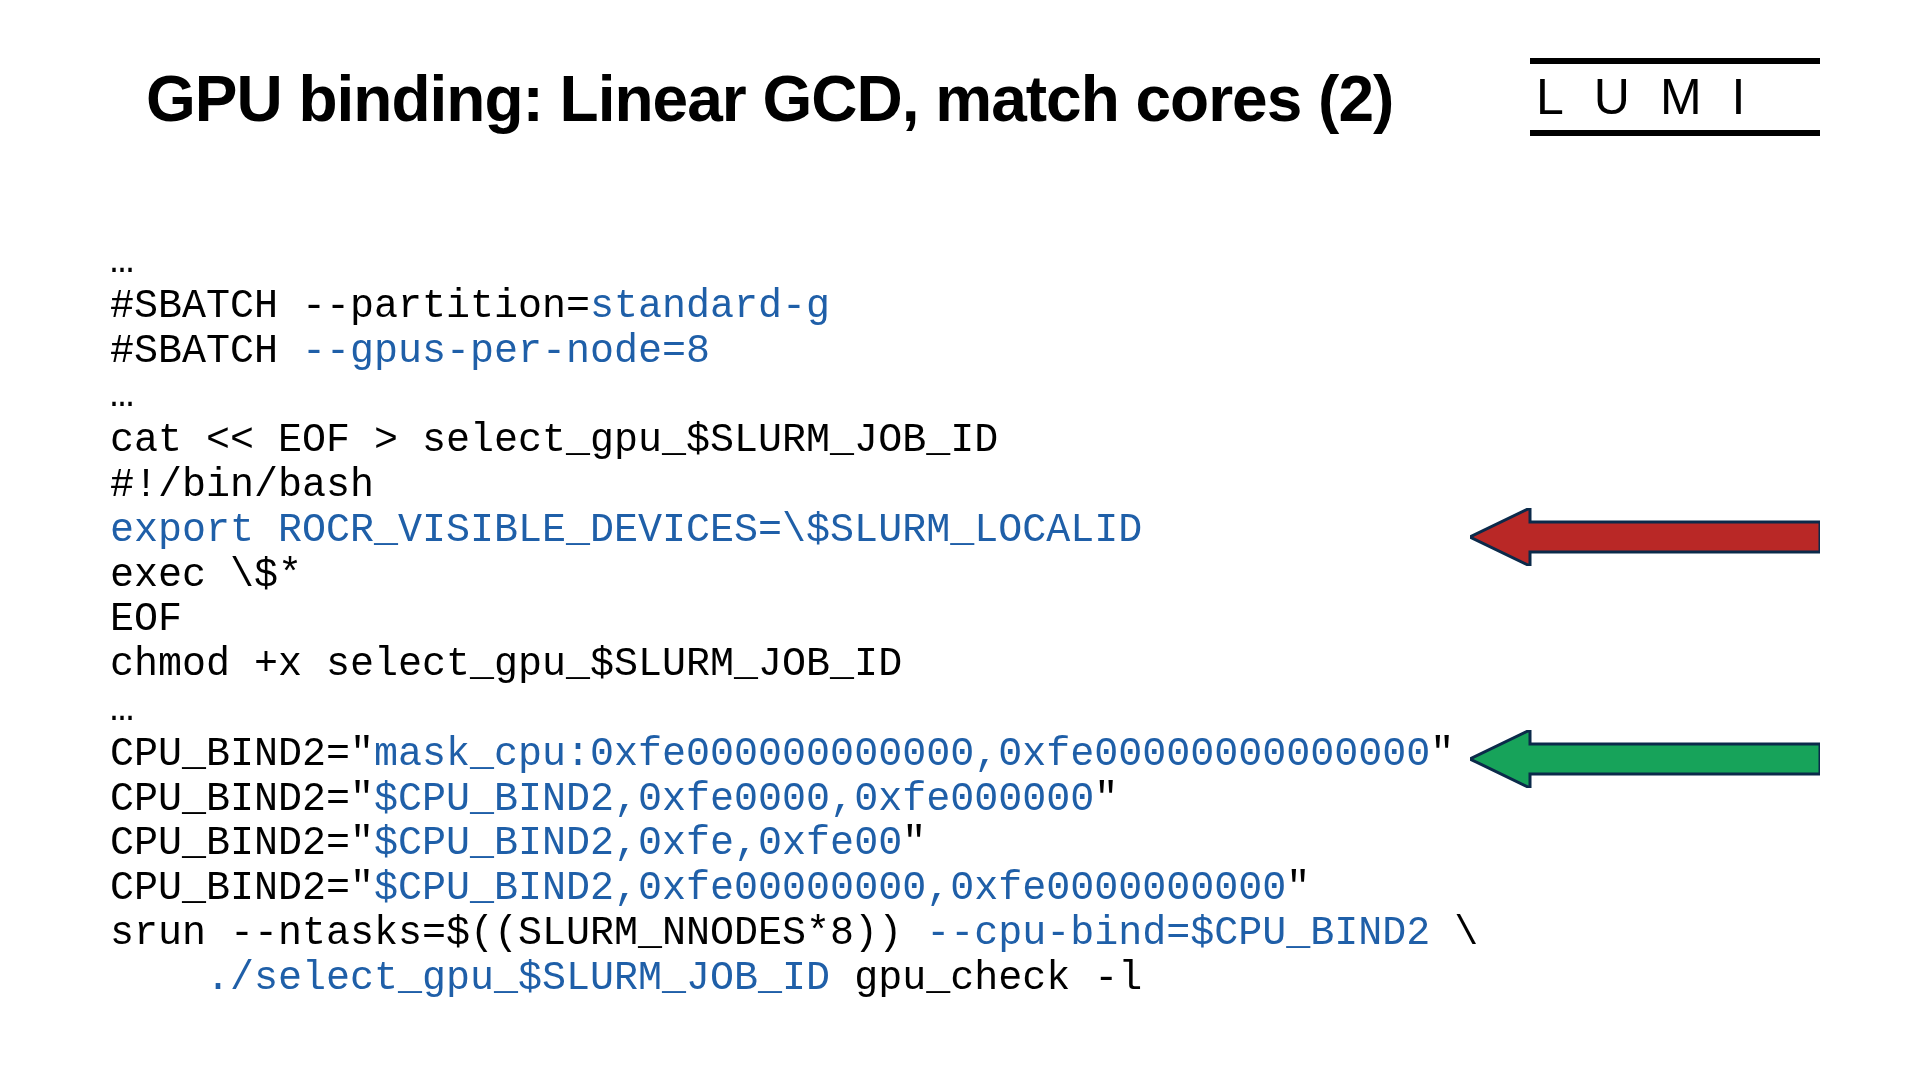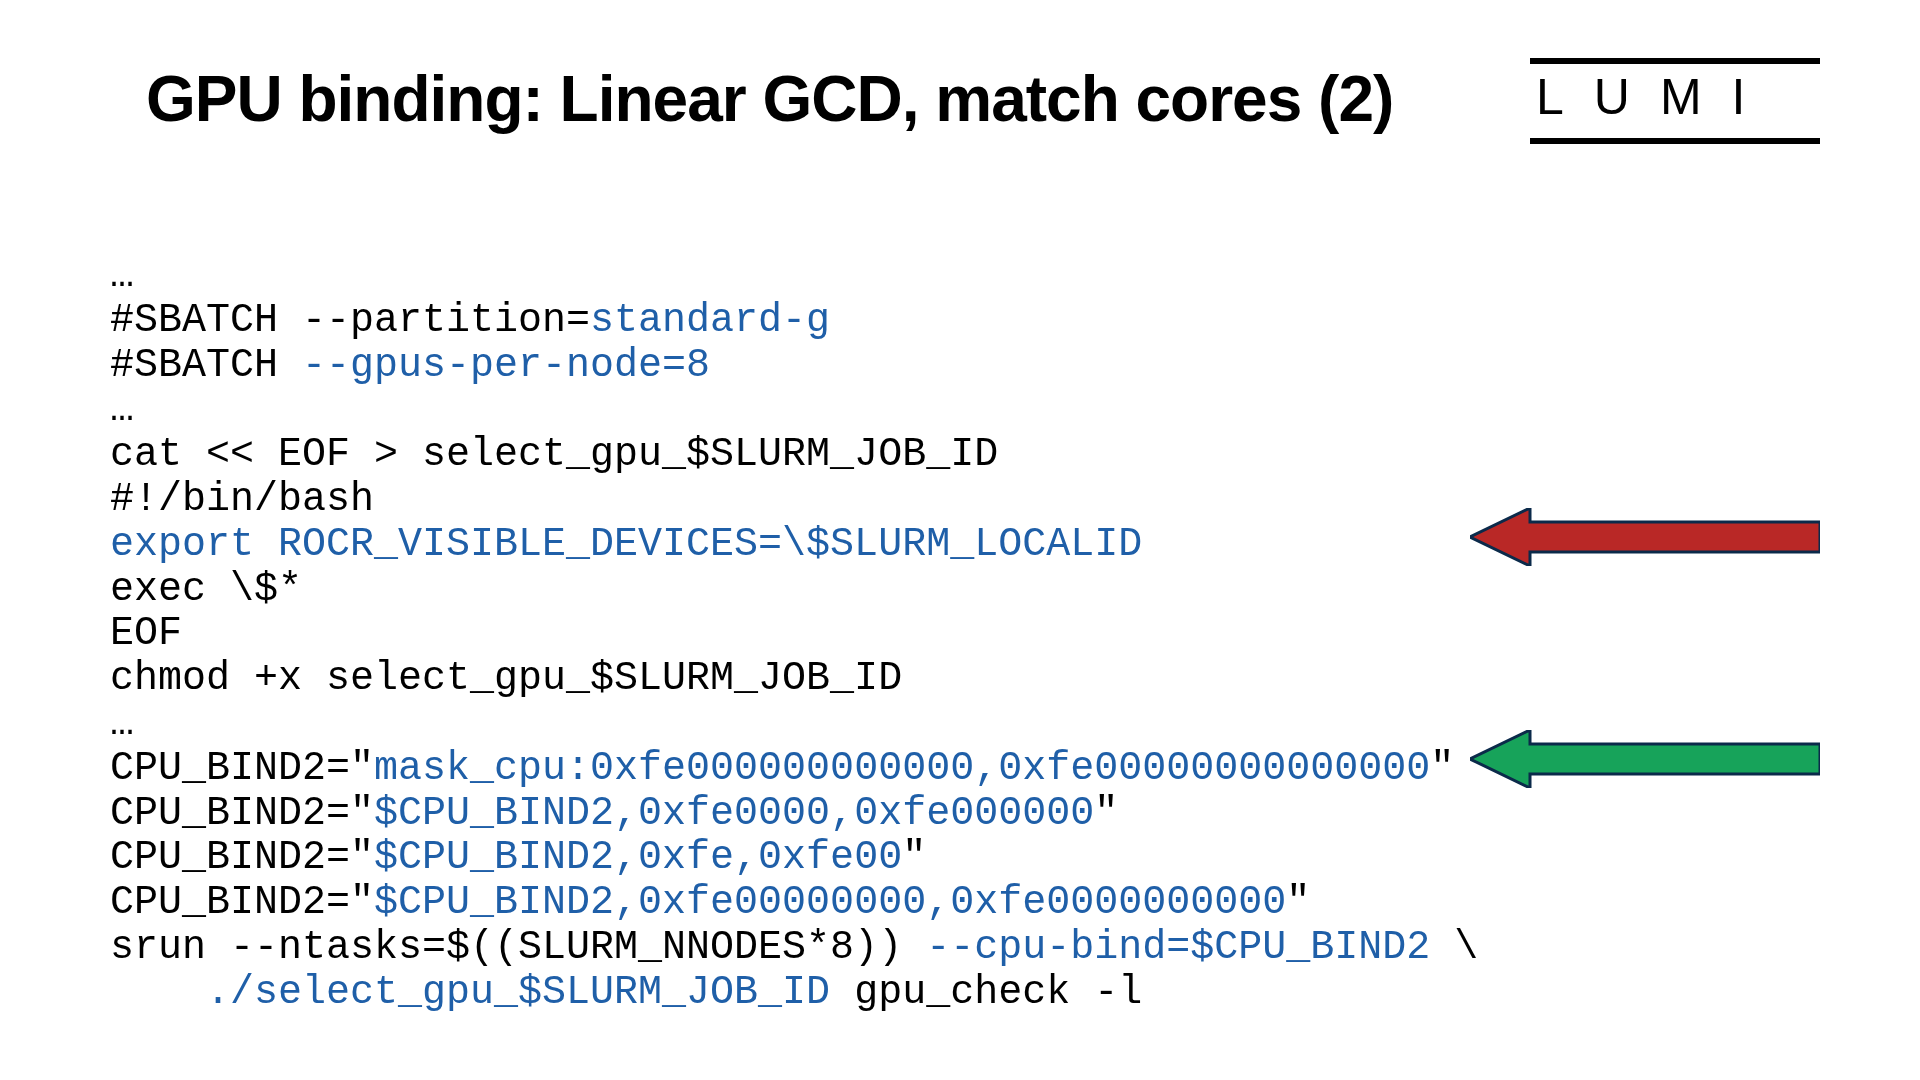--- a/index.html
+++ b/index.html
@@ -37,27 +37,27 @@
     height: 6px;
     background: #000;
     width: 100%;
   }
   .logo .text {
     font-family: Arial, sans-serif;
     font-size: 50px;
     font-weight: 500;
     letter-spacing: 30px;
     color: #000;
-    padding: 4px 0 12px 6px;
+    padding: 4px 0 4px 6px;
     white-space: nowrap;
   }
   .code {
     position: absolute;
     left: 110px;
-    top: 254px;
+    top: 240px;
     font-family: Consolas, "Courier New", monospace;
     font-size: 40px;
     line-height: 1.12;
     white-space: pre;
     color: #000;
   }
   .hl { color: #1f5fa8; }
   .arrow {
     position: absolute;
     right: 100px;

